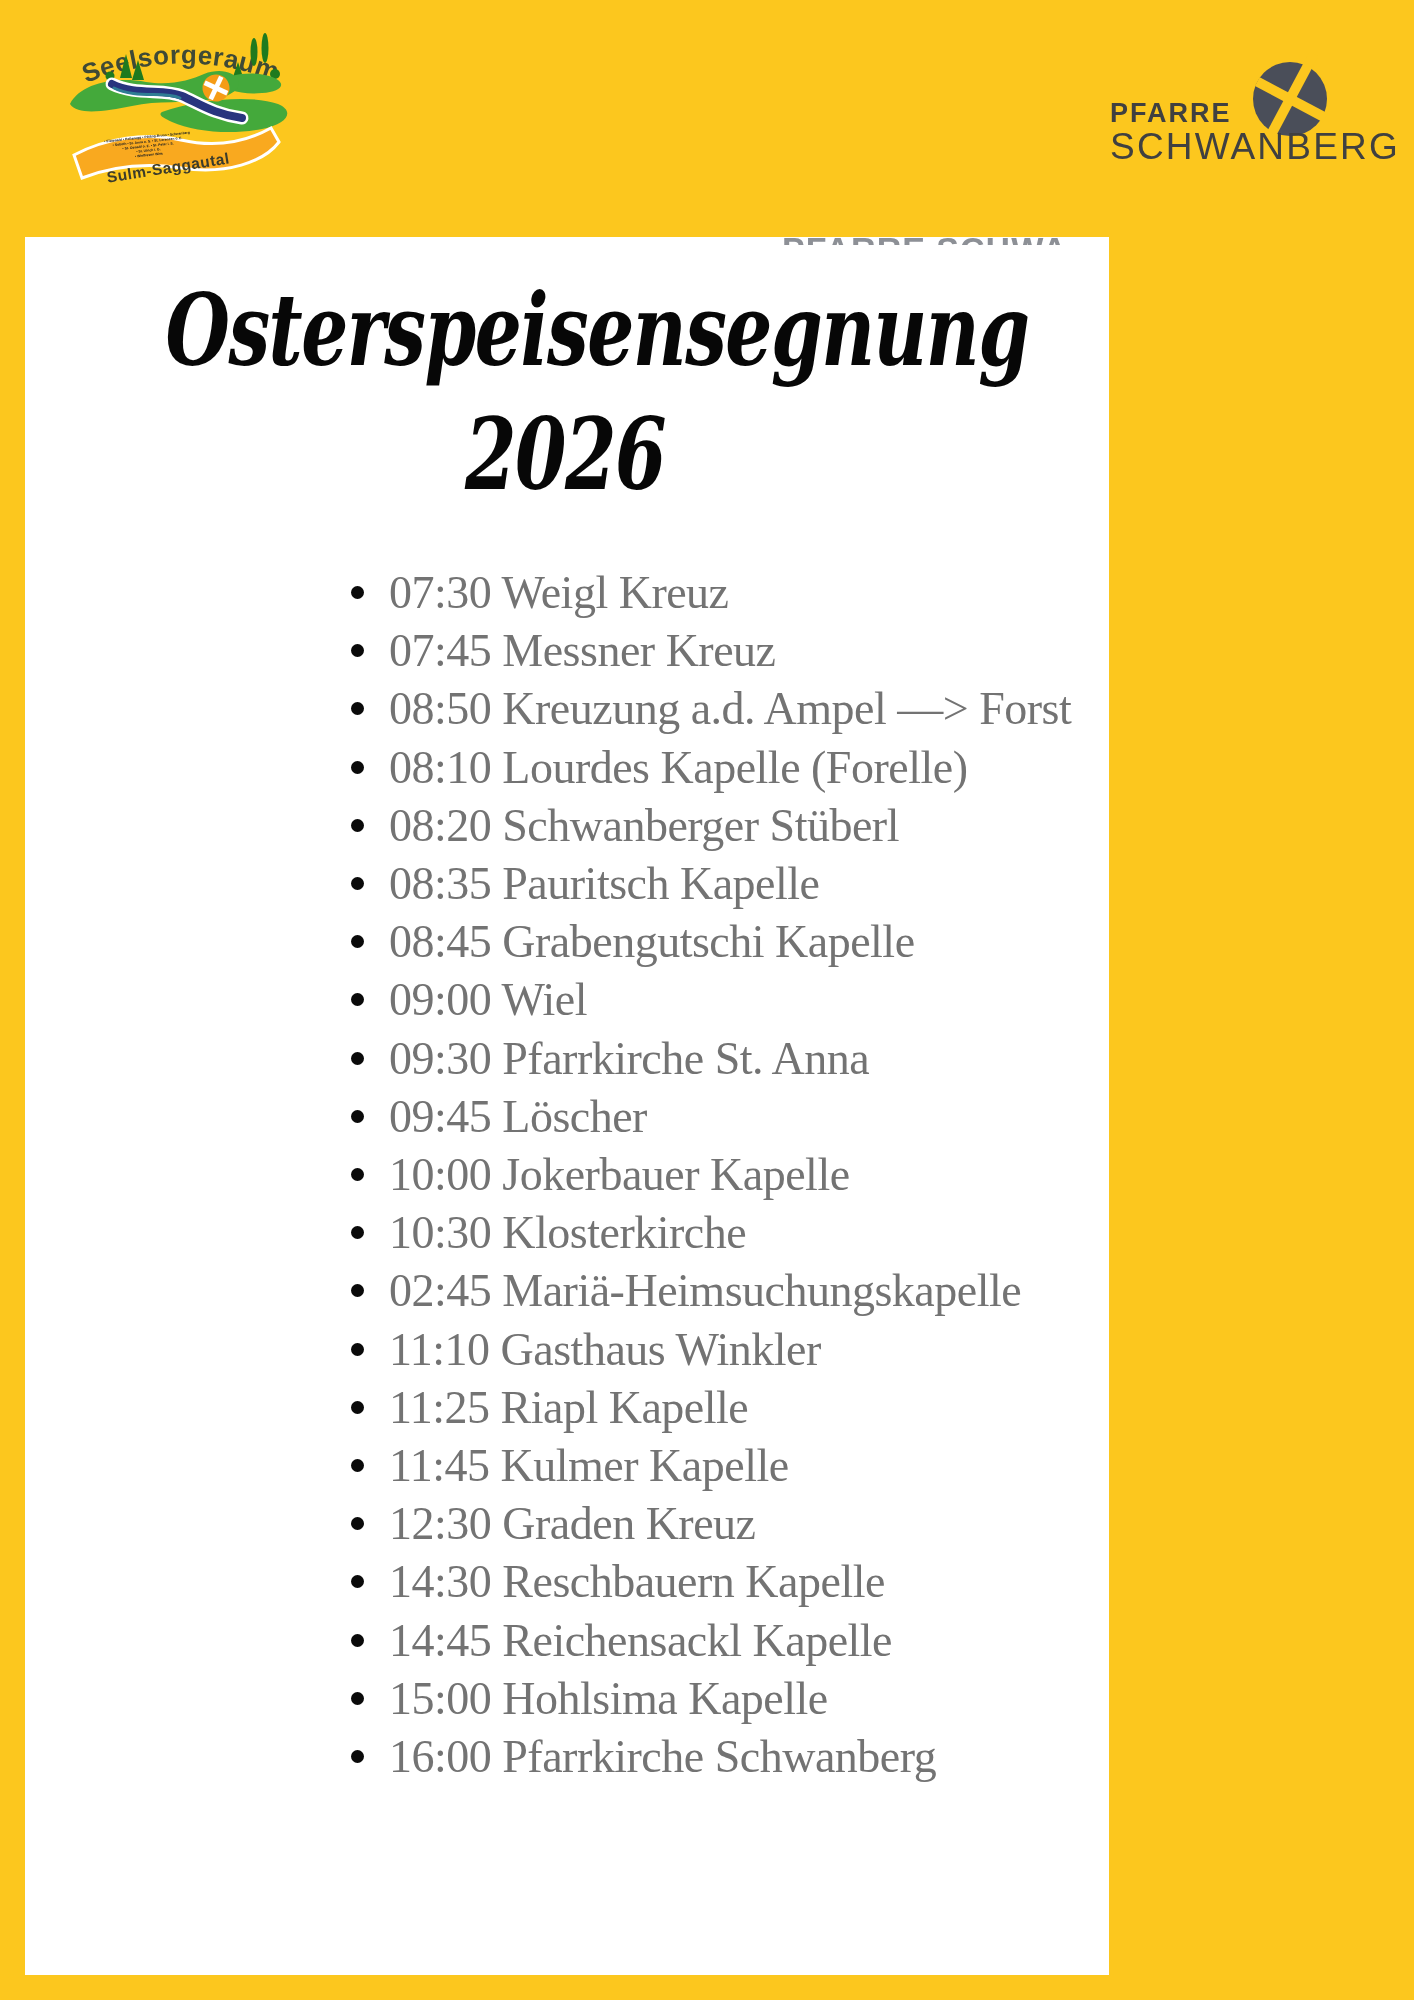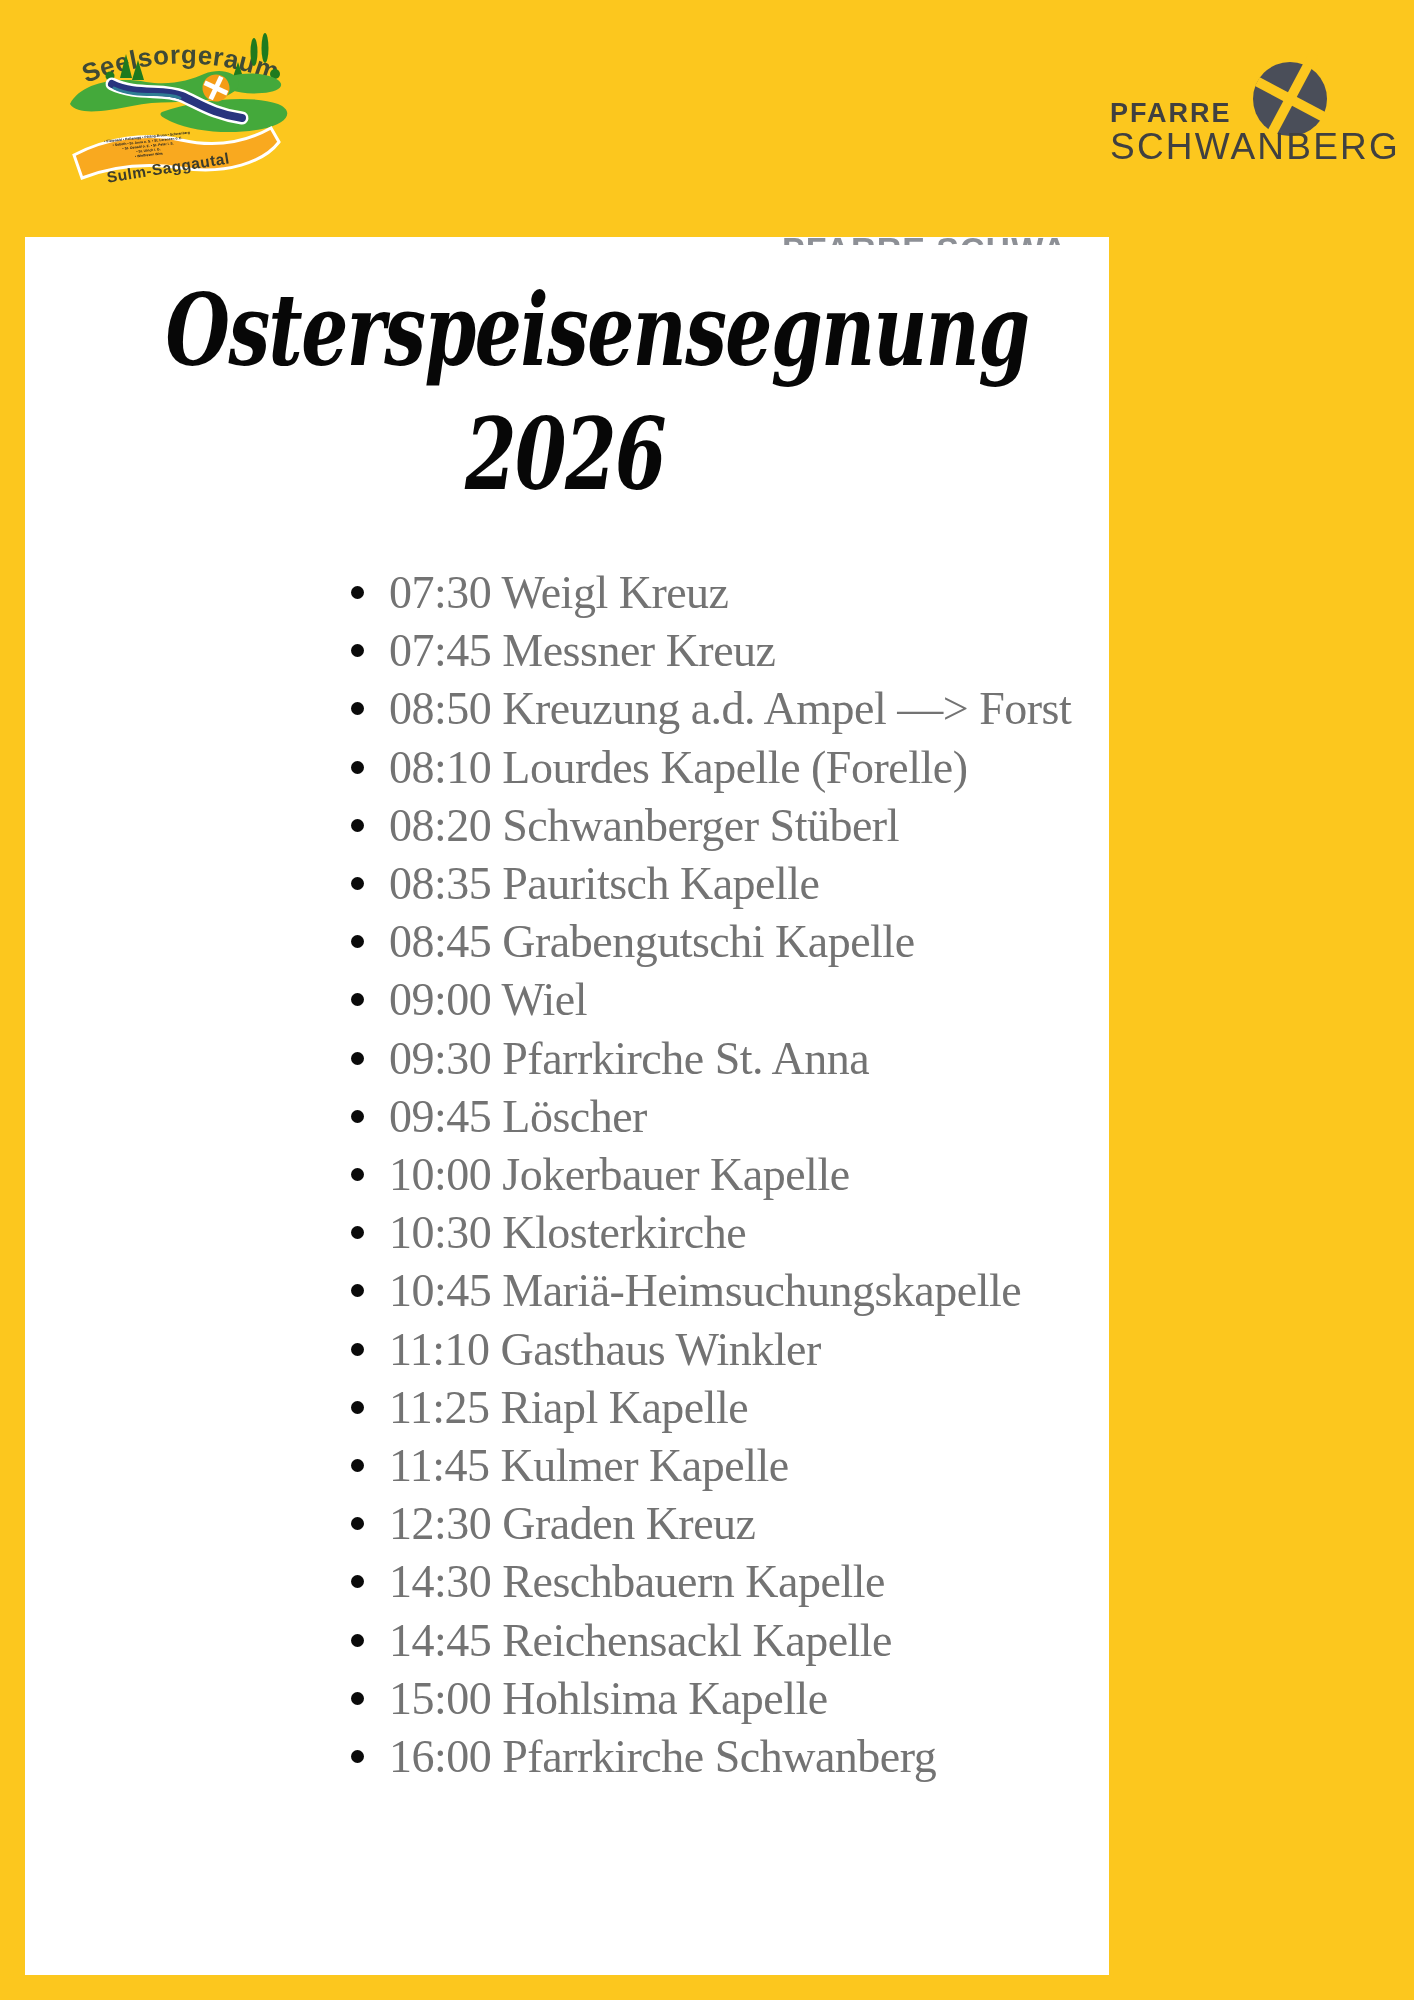--- a/index.html
+++ b/index.html
@@ -198,21 +198,21 @@
       </li>
 
       <li>
         <span class="dot"></span>
         <span>10:30</span>
         <span>Klosterkirche</span>
       </li>
 
       <li>
         <span class="dot"></span>
-        <span>10:45</span>
+        <span>02:45</span>
         <span>Mariä-Heimsuchungskapelle</span>
       </li>
 
       <li>
         <span class="dot"></span>
         <span>11:10</span>
         <span>Gasthaus Winkler</span>
       </li>
 
       <li>

